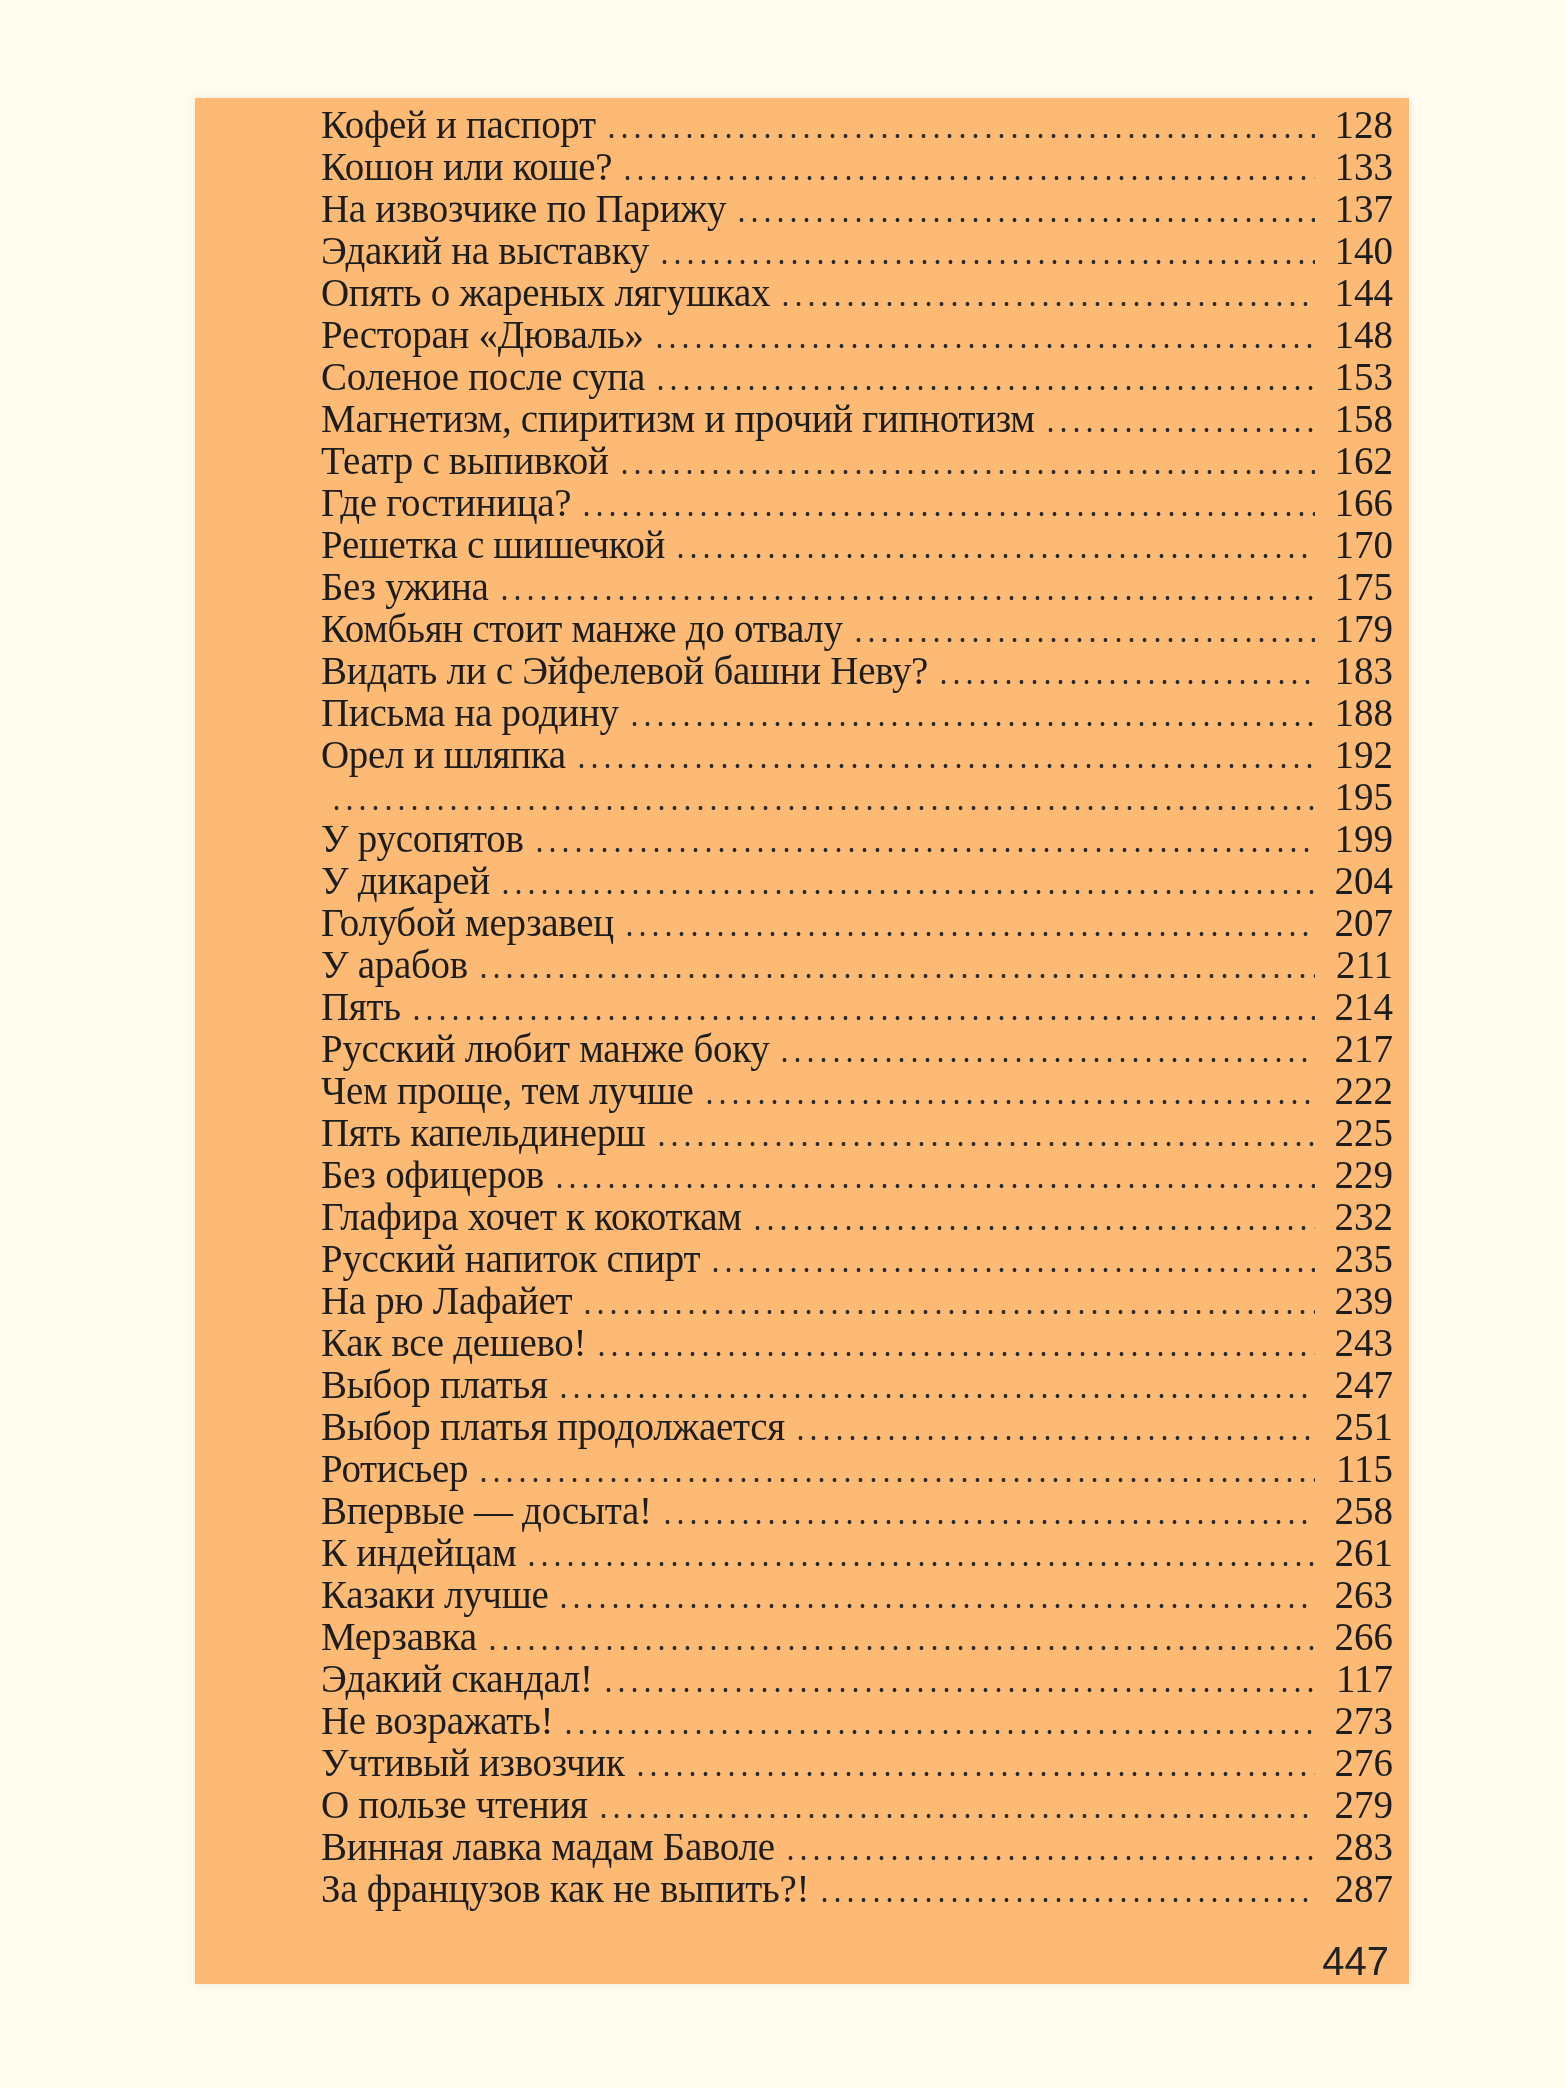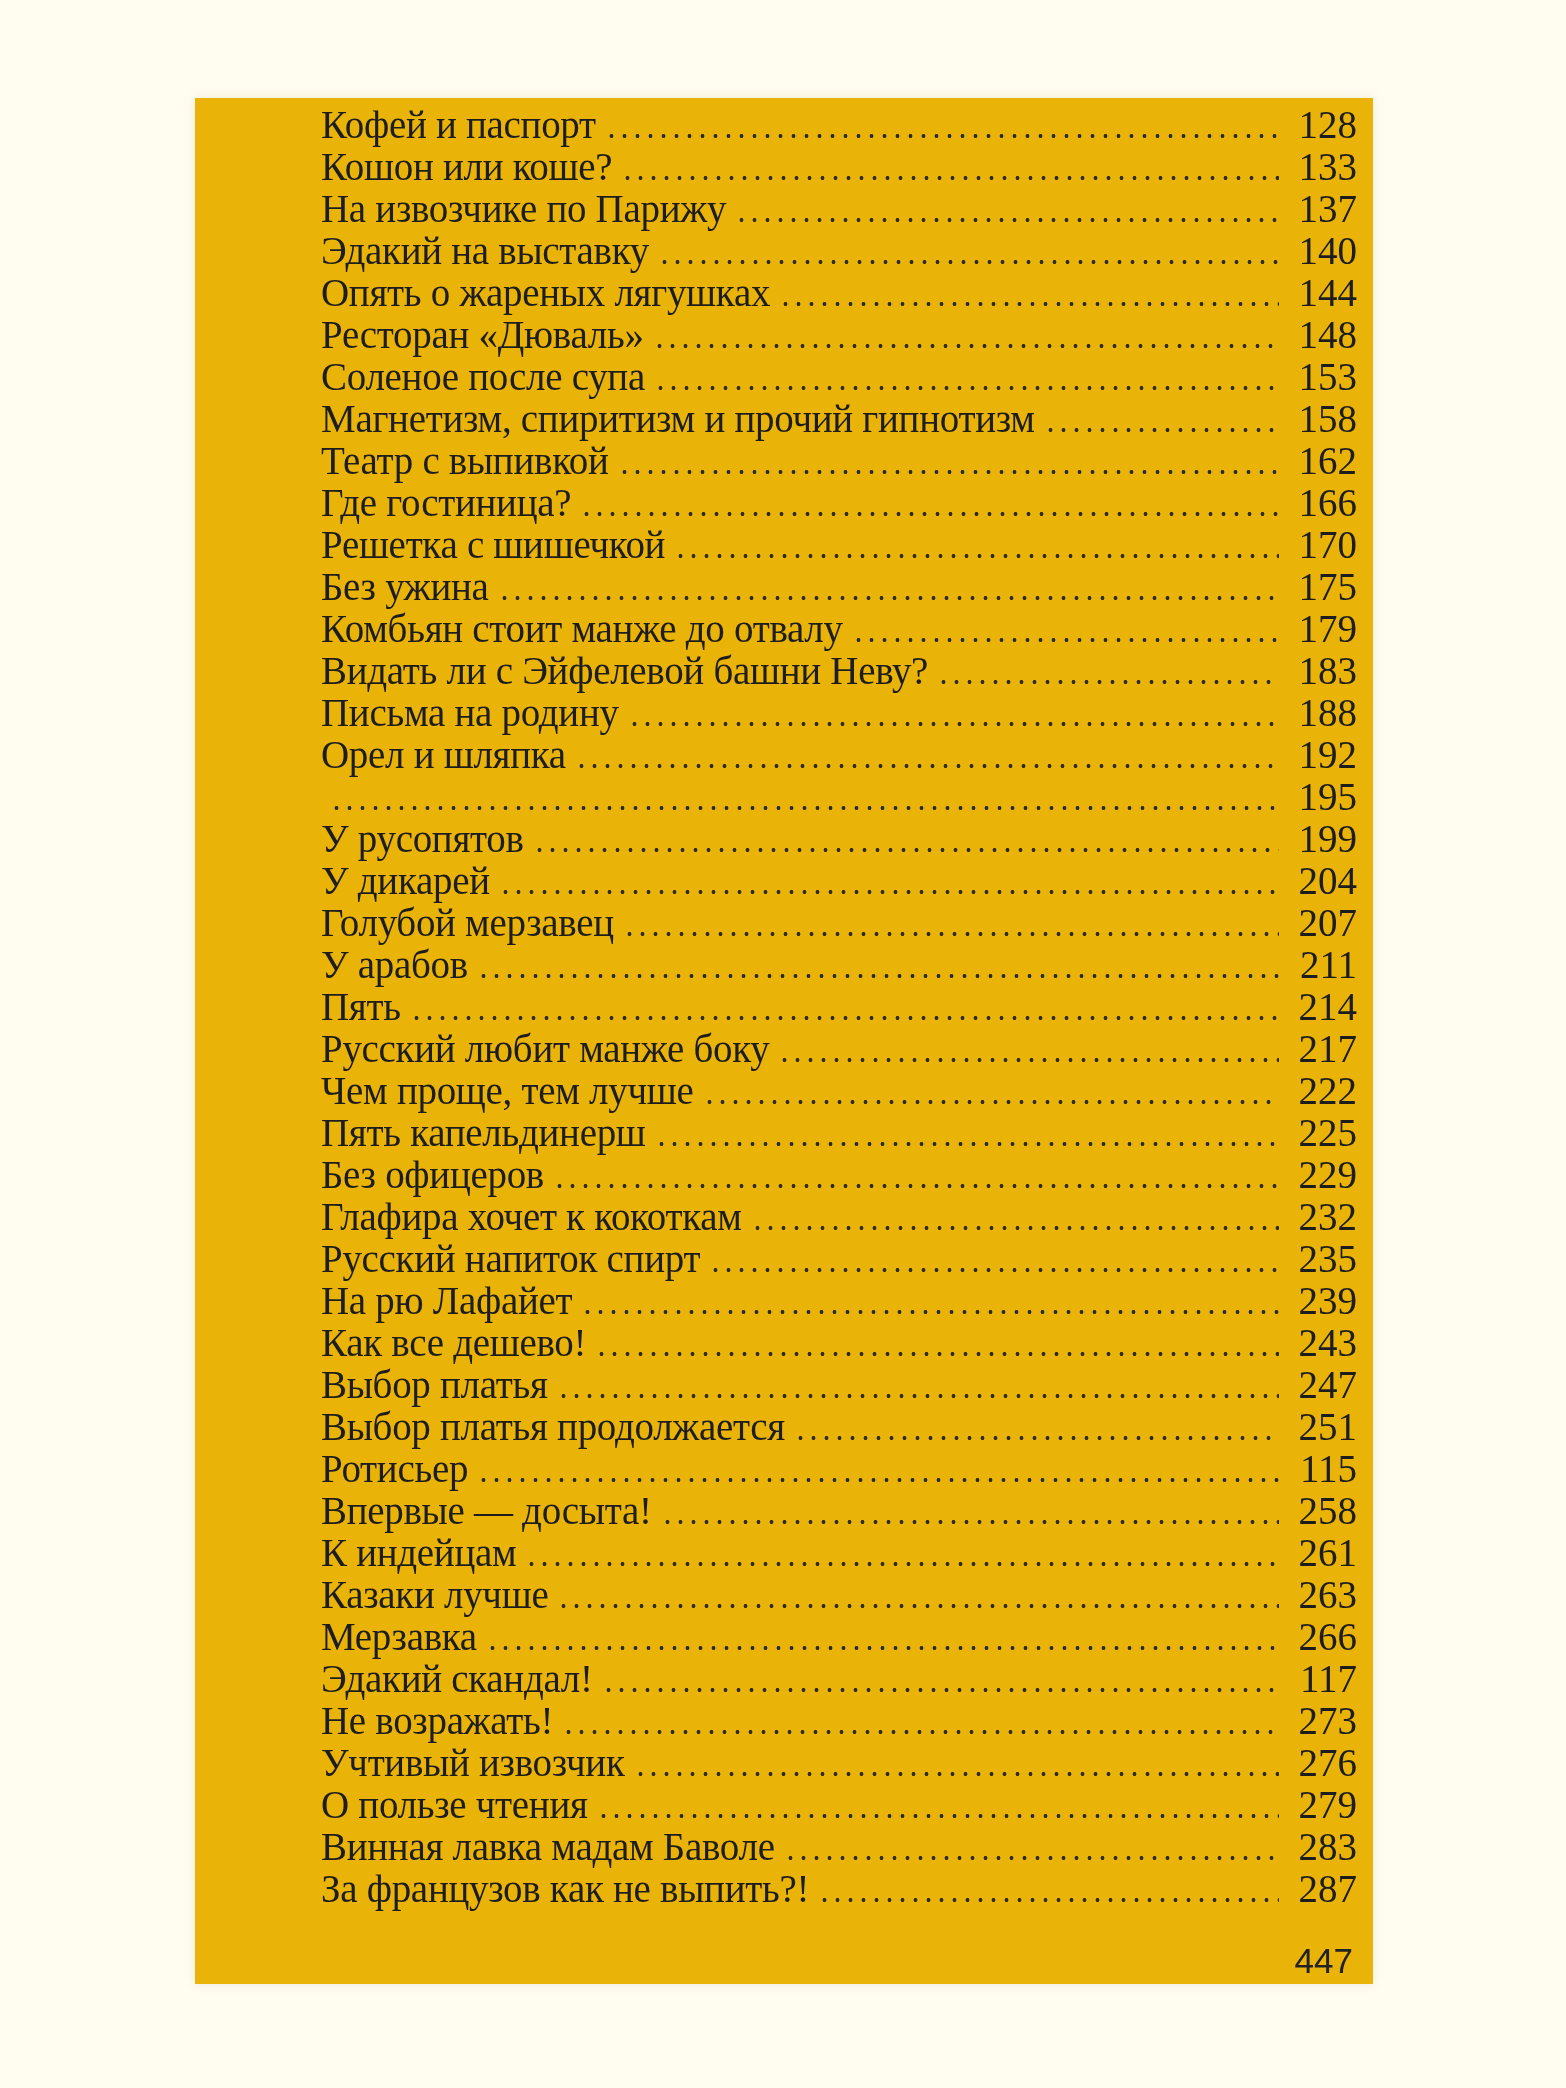--- a/index.html
+++ b/index.html
@@ -13,22 +13,23 @@
     font-family: "Liberation Serif", "DejaVu Serif", serif;
     position: relative;
     overflow: hidden;
   }
   .paper {
     position: absolute;
     left: 195px;
     top: 98px;
     width: 1178px;
     height: 1886px;
-    background: #eab308;
+    background: #fdba74;
     box-shadow: 0 0 10px rgba(160,150,110,0.18);
+    padding-left: 36px;
   }
   .toc {
     position: absolute;
     left: 126px;
     right: 16px;
     top: 6px;
   }
   .toc-row {
     display: flex;
     align-items: baseline;
@@ -55,21 +56,21 @@
   .toc-page {
     flex: 0 0 auto;
     min-width: 66px;
     text-align: right;
   }
   .folio {
     position: absolute;
     top: 1842px;
     right: 20px;
     font-family: "Liberation Sans", "DejaVu Sans", sans-serif;
-    font-size: 35px;
+    font-size: 40px;
     line-height: 42px;
     color: #222222;
     text-align: right;
   }
 </style>
 </head>
 <body>
 
 <div class="paper">
   <div class="toc" id="toc-list">

